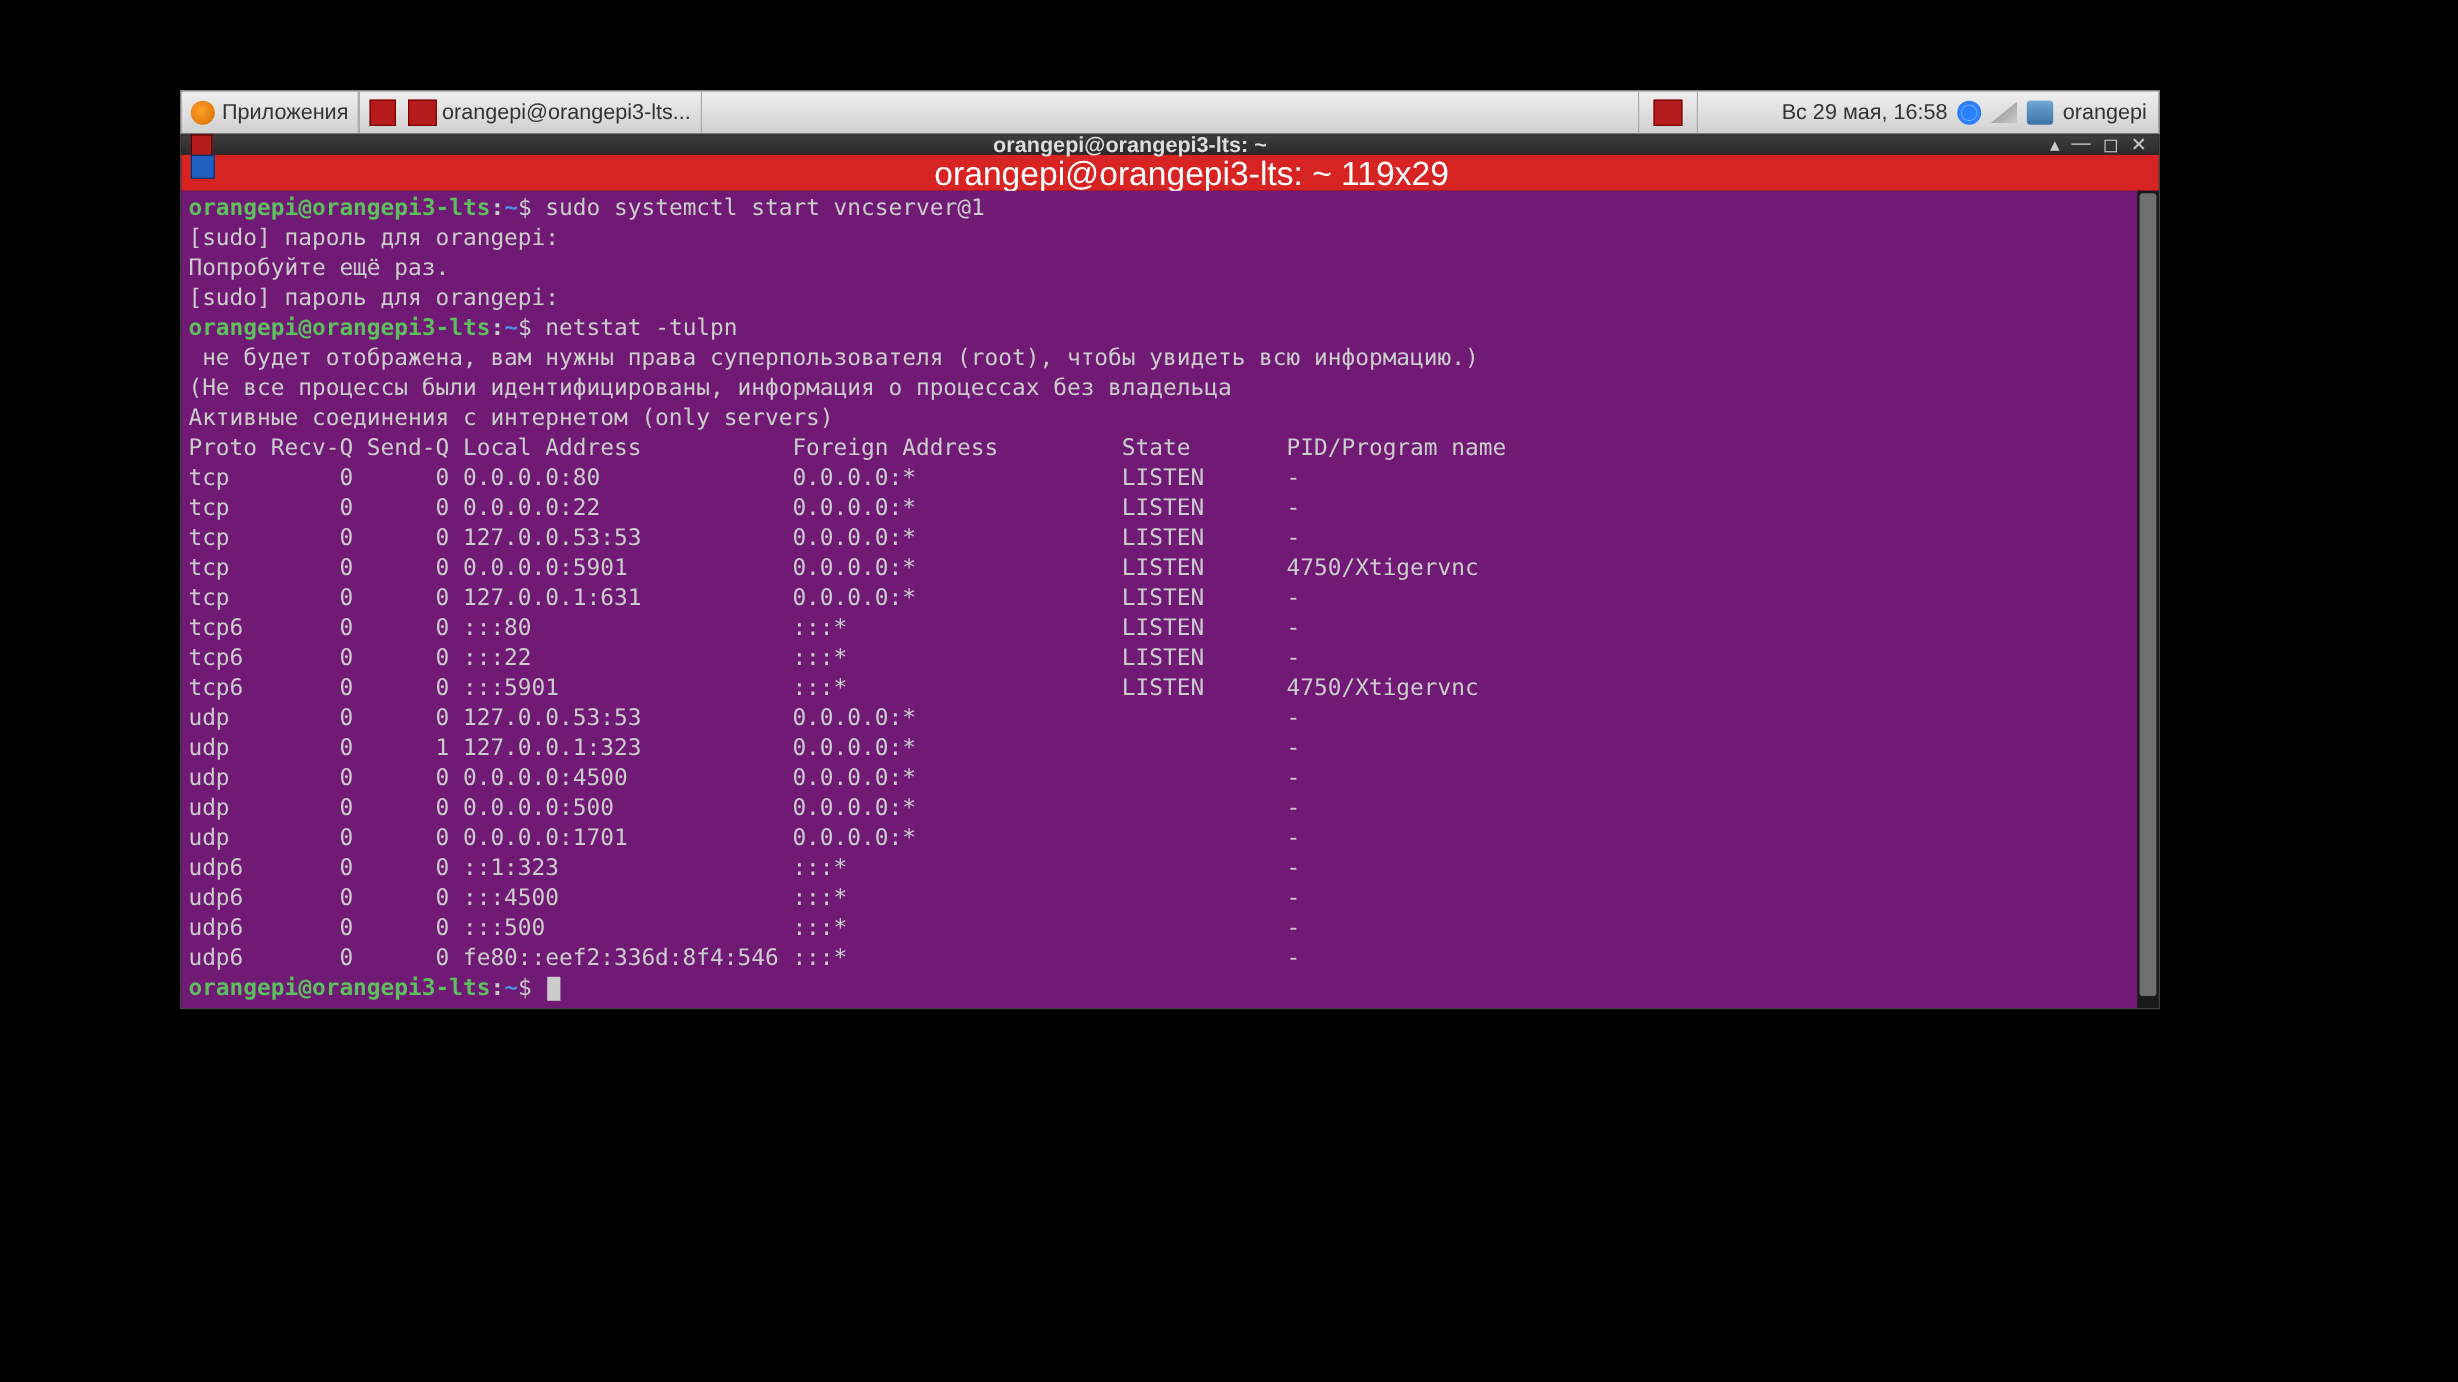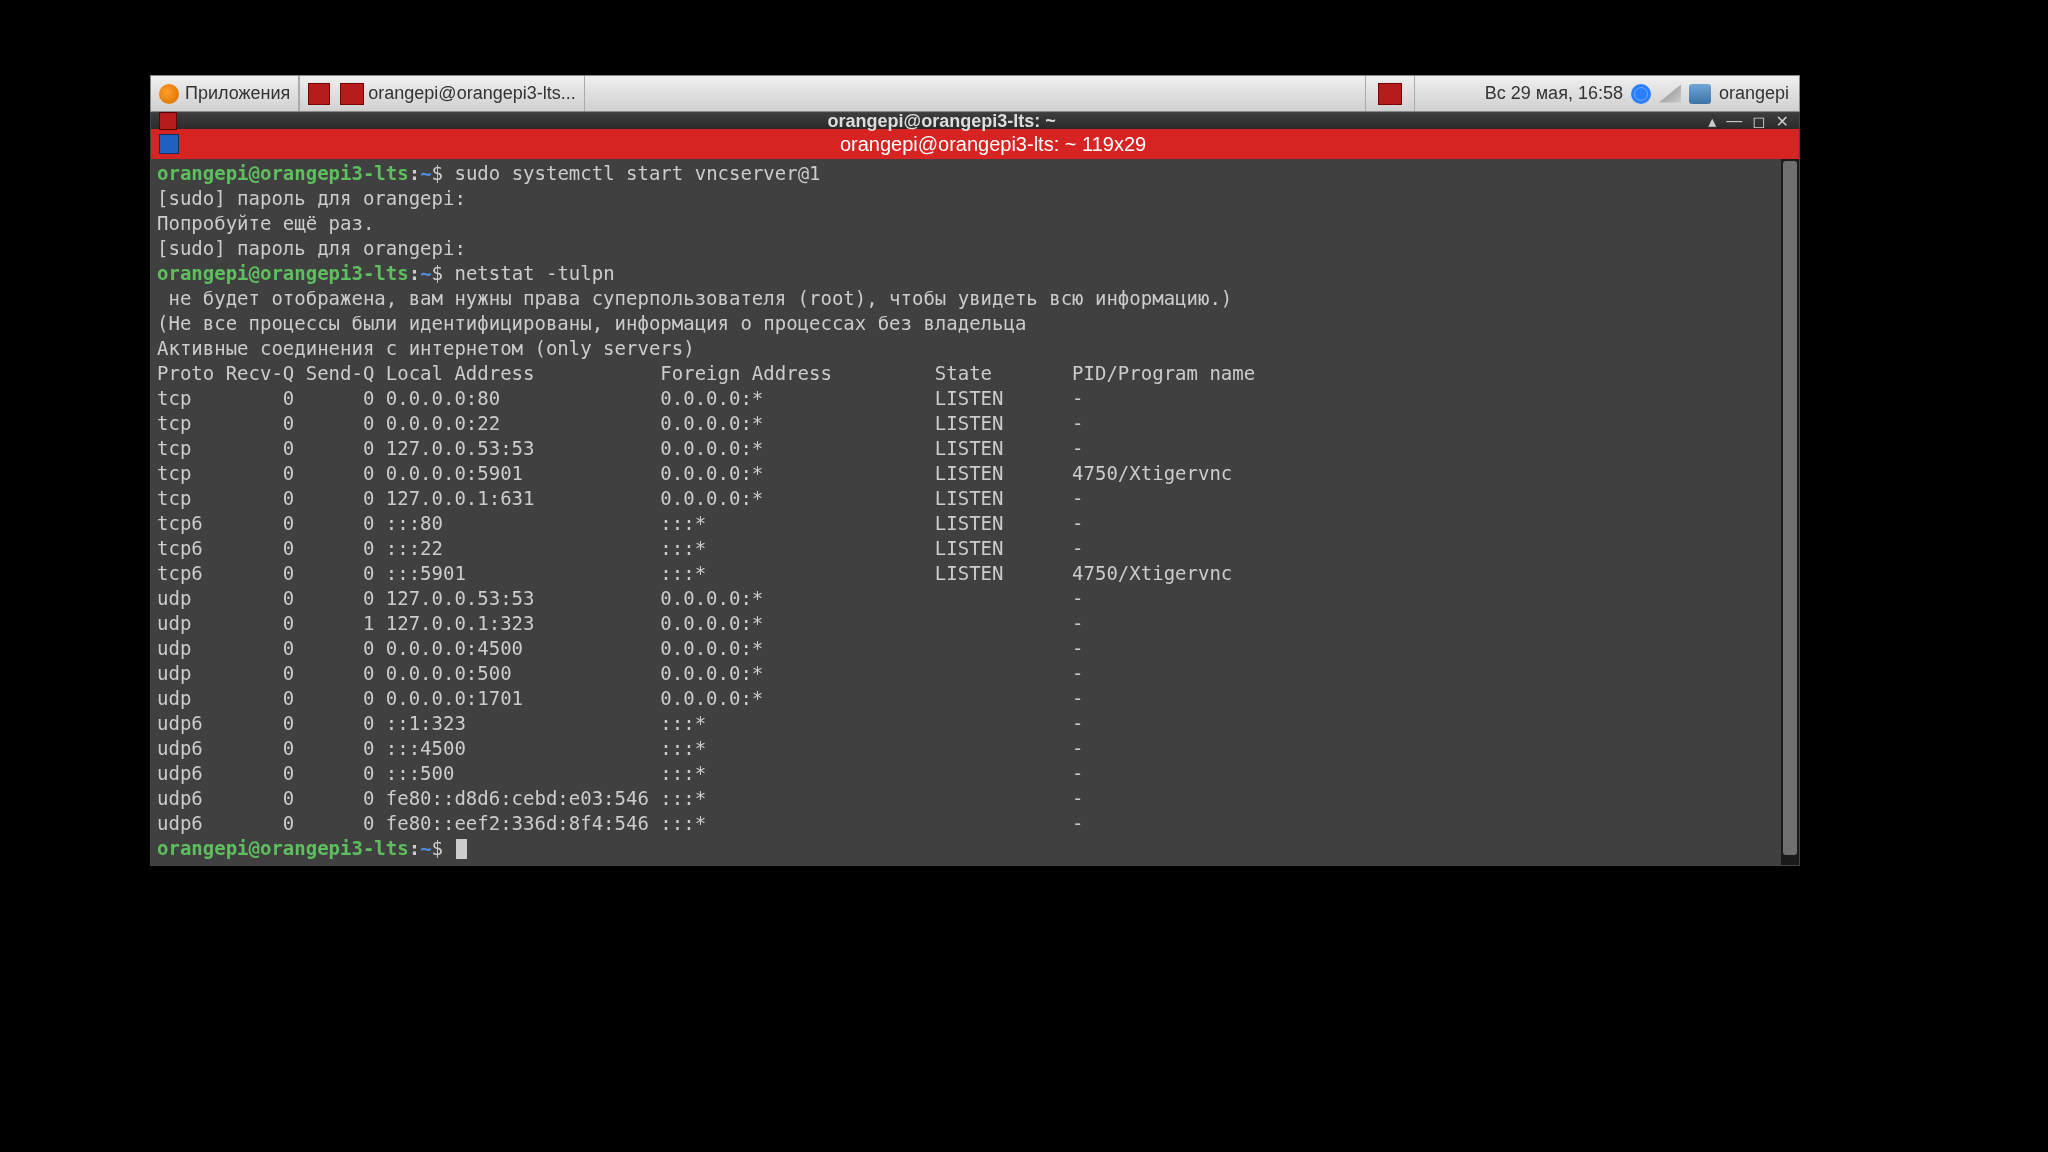--- a/index.html
+++ b/index.html
@@ -17,25 +17,25 @@
   .bt-icon::after{content:"";position:absolute;inset:3px;border:1px solid #fff;border-radius:50%;opacity:.3}
   .net-icon{width:22px;height:18px;background:linear-gradient(135deg,#888,#ccc);clip-path:polygon(0 100%,100% 0,100% 100%)}
   .vol-icon{width:22px;height:20px;background:linear-gradient(#6fa6d6,#3c72a6);border-radius:3px}
   
   .termwin{border:1px solid #444}
   .termtitle{height:16px;background:linear-gradient(#3d3d3d,#2a2a2a);color:#ddd;font-size:18px;display:flex;align-items:center}
   .termtitle .ticon{width:16px;height:16px;margin:0 8px;background:#b71c1c;border:1px solid #500}
   .termtitle .ttext{flex:1;text-align:center;font-weight:bold}
   .termtitle .tbtns{display:flex;gap:10px;padding:0 10px;color:#ccc;font-size:16px}
   .termtitle .tbtns span{cursor:pointer}
-  .tabbar{height:30px;background:#d82323;color:#fff;font-size:20px;display:flex;align-items:center}
+  .tabbar{height:30px;background:#d82323;color:#fff;font-size:28px;display:flex;}
   .tabbar .tabicon{width:18px;height:18px;margin:0 8px;background:#2060c0;border:1px solid #103060}
   .tabbar .tabtext{flex:1;text-align:center}
   
-  .termbody{background:#404040;color:#ccc;font-family:"DejaVu Sans Mono","Liberation Mono",monospace;font-size:19px;line-height:25px;padding:2px 6px 4px 6px;position:relative;min-height:620px}
+  .termbody{background:#701a75;color:#ccc;font-family:"DejaVu Sans Mono","Liberation Mono",monospace;font-size:19px;line-height:25px;padding:2px 6px 4px 6px;position:relative;min-height:620px}
   .prompt-user{color:#5dbf5d;font-weight:bold}
   .prompt-sep{color:#ccc;font-weight:bold}
   .prompt-path{color:#4a8fe0;font-weight:bold}
   .prompt-dollar{color:#ccc}
   .cmd{color:#ccc}
   .line{white-space:pre}
   .cursor{display:inline-block;width:11px;height:20px;background:#ccc;vertical-align:text-bottom;margin-left:2px}
   .scrollbar{position:absolute;right:0;top:0;bottom:0;width:18px;background:#1a1a1a}
   .scrollthumb{position:absolute;right:2px;top:2px;width:14px;bottom:10px;background:#6f6f6f;border-radius:3px}
 </style>
@@ -102,21 +102,20 @@
         <div class="line">tcp6       0      0 :::22                   :::*                    LISTEN      -</div>
         <div class="line">tcp6       0      0 :::5901                 :::*                    LISTEN      4750/Xtigervnc</div>
         <div class="line">udp        0      0 127.0.0.53:53           0.0.0.0:*                           -</div>
         <div class="line">udp        0      1 127.0.0.1:323           0.0.0.0:*                           -</div>
         <div class="line">udp        0      0 0.0.0.0:4500            0.0.0.0:*                           -</div>
         <div class="line">udp        0      0 0.0.0.0:500             0.0.0.0:*                           -</div>
         <div class="line">udp        0      0 0.0.0.0:1701            0.0.0.0:*                           -</div>
         <div class="line">udp6       0      0 ::1:323                 :::*                                -</div>
         <div class="line">udp6       0      0 :::4500                 :::*                                -</div>
         <div class="line">udp6       0      0 :::500                  :::*                                -</div>
-        <div class="line">udp6       0      0 fe80::d8d6:cebd:e03:546 :::*                                -</div>
         <div class="line">udp6       0      0 fe80::eef2:336d:8f4:546 :::*                                -</div>
         <div class="line"><span class="prompt-user">orangepi@orangepi3-lts</span><span class="prompt-sep">:</span><span class="prompt-path">~</span><span class="prompt-dollar">$ </span><span class="cursor"></span></div>
       <div class="scrollbar">
         <div class="scrollthumb"></div>
       </div>
     </div>
   </div>
 
 </div>
 

